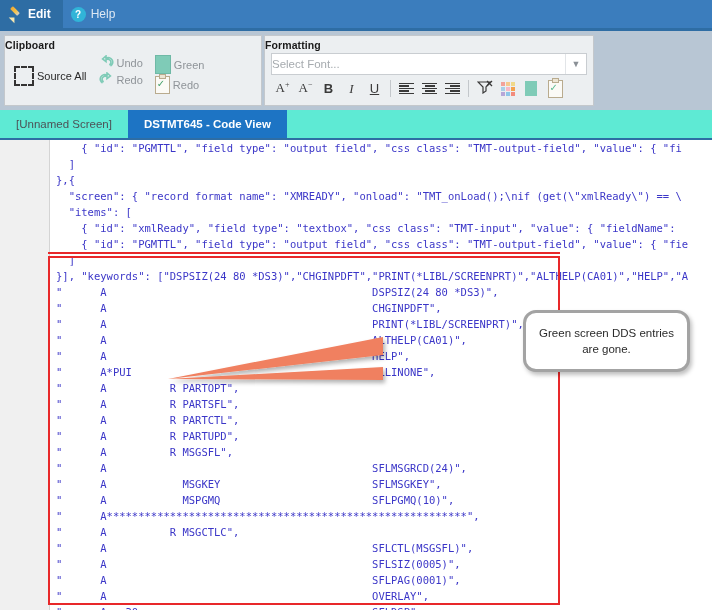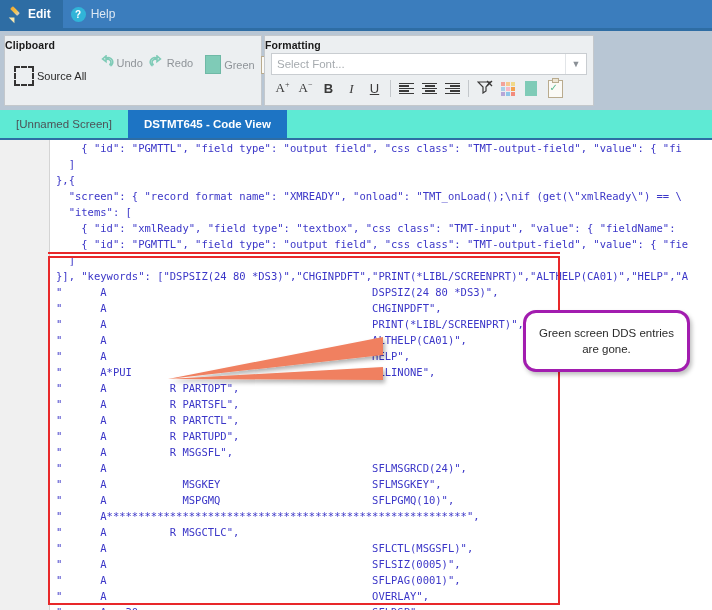--- a/index.html
+++ b/index.html
@@ -53,21 +53,21 @@
   .group-title{
     text-align:left;font-size:10.5px;color:#1a1a1a;font-weight:bold;
     margin-top:3px;letter-spacing:0.1px;
   }
   #g-clipboard{left:4px;width:258px;}
   #g-formatting{left:264px;width:330px;}
   #g-switch{left:596px;width:114px;}
 
   
   .clip-body{display:flex;align-items:flex-start;padding:3px 6px 0 6px;gap:2px;}
-  .clip-col{display:flex;flex-direction:row;justify-content:center;}
+  .clip-col{display:flex;flex-direction:column;justify-content:center;}
   .clipitem{
     display:flex;align-items:center;gap:3px;font-size:11px;color:#8f9499;
     padding:1px 3px;white-space:nowrap;
   }
   .clipitem.enabled{color:#2a2a2a;}
   .selectall-ico{
     width:20px;height:20px;border:2px dashed #333;box-sizing:border-box;
   }
   .undo-ico,.redo-ico{
     width:15px;height:15px;position:relative;
@@ -85,21 +85,21 @@
   }
   .paste-chk{position:absolute;left:1px;top:2px;font-size:10px;color:#44a06a;line-height:10px;}
 
   
   .fmt-body{padding:2px 6px 0 6px;}
   .font-select{
     width:100%;height:22px;box-sizing:border-box;
     border:1px solid #c9cdd1;background:#fff;display:flex;align-items:center;
   }
   .font-select-text{
-    flex:1;font-size:11.5px;color:#a6abaf;padding-left:5px;
+    flex:1;font-size:11.5px;color:#a6abaf;
   }
   .font-select-arrow{
     width:20px;height:20px;display:flex;align-items:center;justify-content:center;
     border-left:1px solid #e2e5e8;color:#8a9096;font-size:9px;
   }
   .fmt-icons{
     display:flex;align-items:center;gap:0px;margin-top:3px;
   }
   .fmt-btn{
     width:23px;height:21px;display:flex;align-items:center;justify-content:center;
@@ -179,21 +179,21 @@
   
   .redbox{
     position:absolute;left:48px;top:256px;width:512px;height:349px;
     border:2px solid #e8282a;box-sizing:border-box;pointer-events:none;
   }
   .redunderline{
     position:absolute;left:48px;top:252px;width:512px;height:2px;background:#e8282a;
   }
   .callout{
     position:absolute;left:523px;top:310px;width:167px;height:62px;
-    background:#ffffff;border:3px solid #a21caf;border-radius:13px;
+    background:#ffffff;border:3px solid #a3a3a3;border-radius:13px;
     box-sizing:border-box;display:flex;align-items:center;justify-content:center;
     text-align:center;font-size:11.5px;color:#2b2b2b;line-height:16px;
     box-shadow:2px 3px 4px rgba(0,0,0,0.25);
   }
   .callout-text{padding:0 8px;}
   .arrow-svg{position:absolute;left:0;top:140px;width:712px;height:470px;pointer-events:none;}
 </style>
 </head>
 <body>
 

